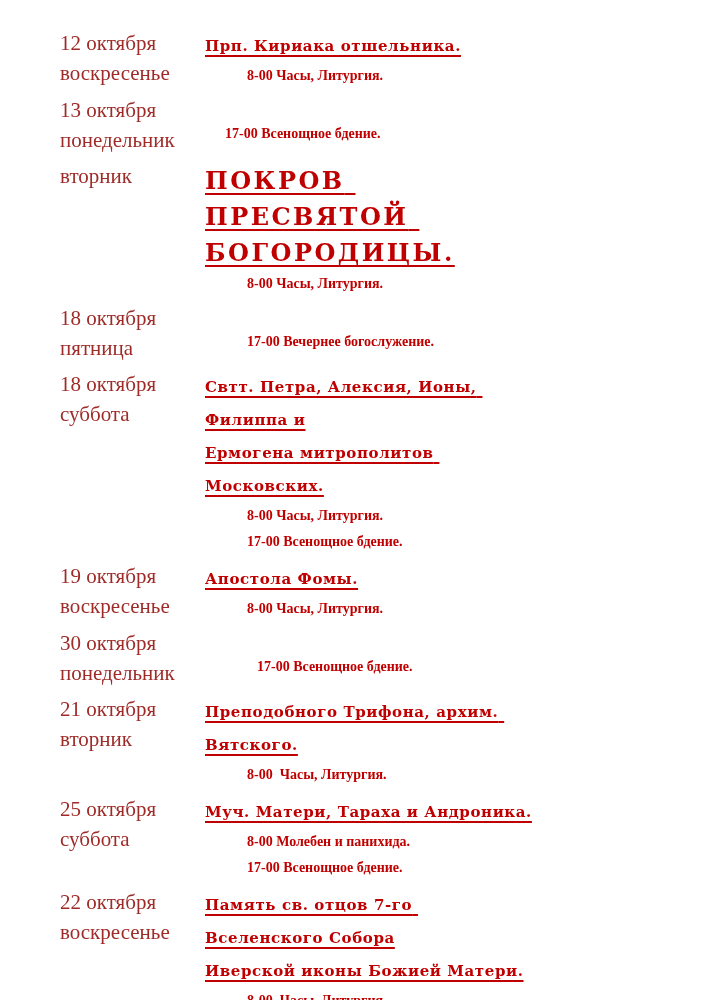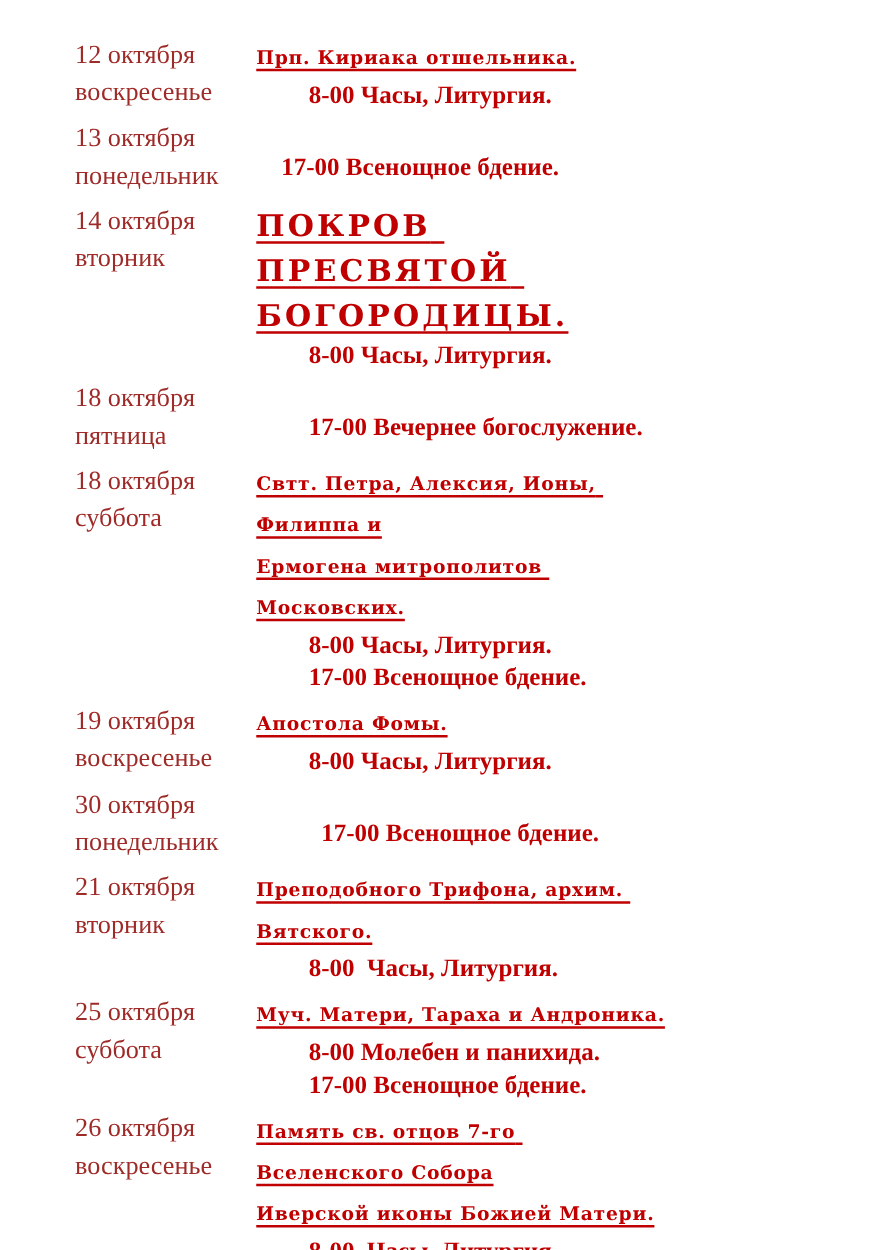--- a/index.html
+++ b/index.html
@@ -36,21 +36,21 @@
     white-space: pre-wrap;
   }
   .feast.caps {
     font-size: 24px;
     line-height: 36px;
     letter-spacing: 2.5px;
   }
   .service {
     color: #c00000;
     font-weight: 700;
-    font-size: 20px;
+    font-size: 14px;
     line-height: 26px;
     padding-left: 42px;
     white-space: pre-wrap;
   }
   .service.indent-sm { padding-left: 20px; }
   .service.indent-lg { padding-left: 52px; }
   .notes { margin-top: 16px; margin-left: -10px; }
   .note { margin-bottom: 18px; }
   .note-title {
     color: #b01e1e;
@@ -86,21 +86,20 @@
         <div>13 октября</div>
         <div>понедельник</div>
       </div>
       <div class="content-col no-feast">
         <div class="service indent-sm">17-00 Всенощное бдение.</div>
       </div>
     </div>
 
     <div class="row">
       <div class="date-col">
-        <div>14 октября</div>
         <div>вторник</div>
       </div>
       <div class="content-col">
         <div class="feast caps">ПОКРОВ ПРЕСВЯТОЙ БОГОРОДИЦЫ.</div>
         <div class="service">8-00 Часы, Литургия.</div>
       </div>
     </div>
 
     <div class="row">
       <div class="date-col">
@@ -164,21 +163,21 @@
       </div>
       <div class="content-col">
         <div class="feast">Муч. Матери, Тараха и Андроника.</div>
         <div class="service">8-00 Молебен и панихида.</div>
         <div class="service">17-00 Всенощное бдение.</div>
       </div>
     </div>
 
     <div class="row">
       <div class="date-col">
-        <div>26 октября</div>
+        <div>22 октября</div>
         <div>воскресенье</div>
       </div>
       <div class="content-col">
         <div class="feast">Память св. отцов 7-го Вселенского Собора</div>
         <div class="feast">Иверской иконы Божией Матери.</div>
         <div class="service">8-00  Часы, Литургия.</div>
       </div>
     </div>
 
   </div>

